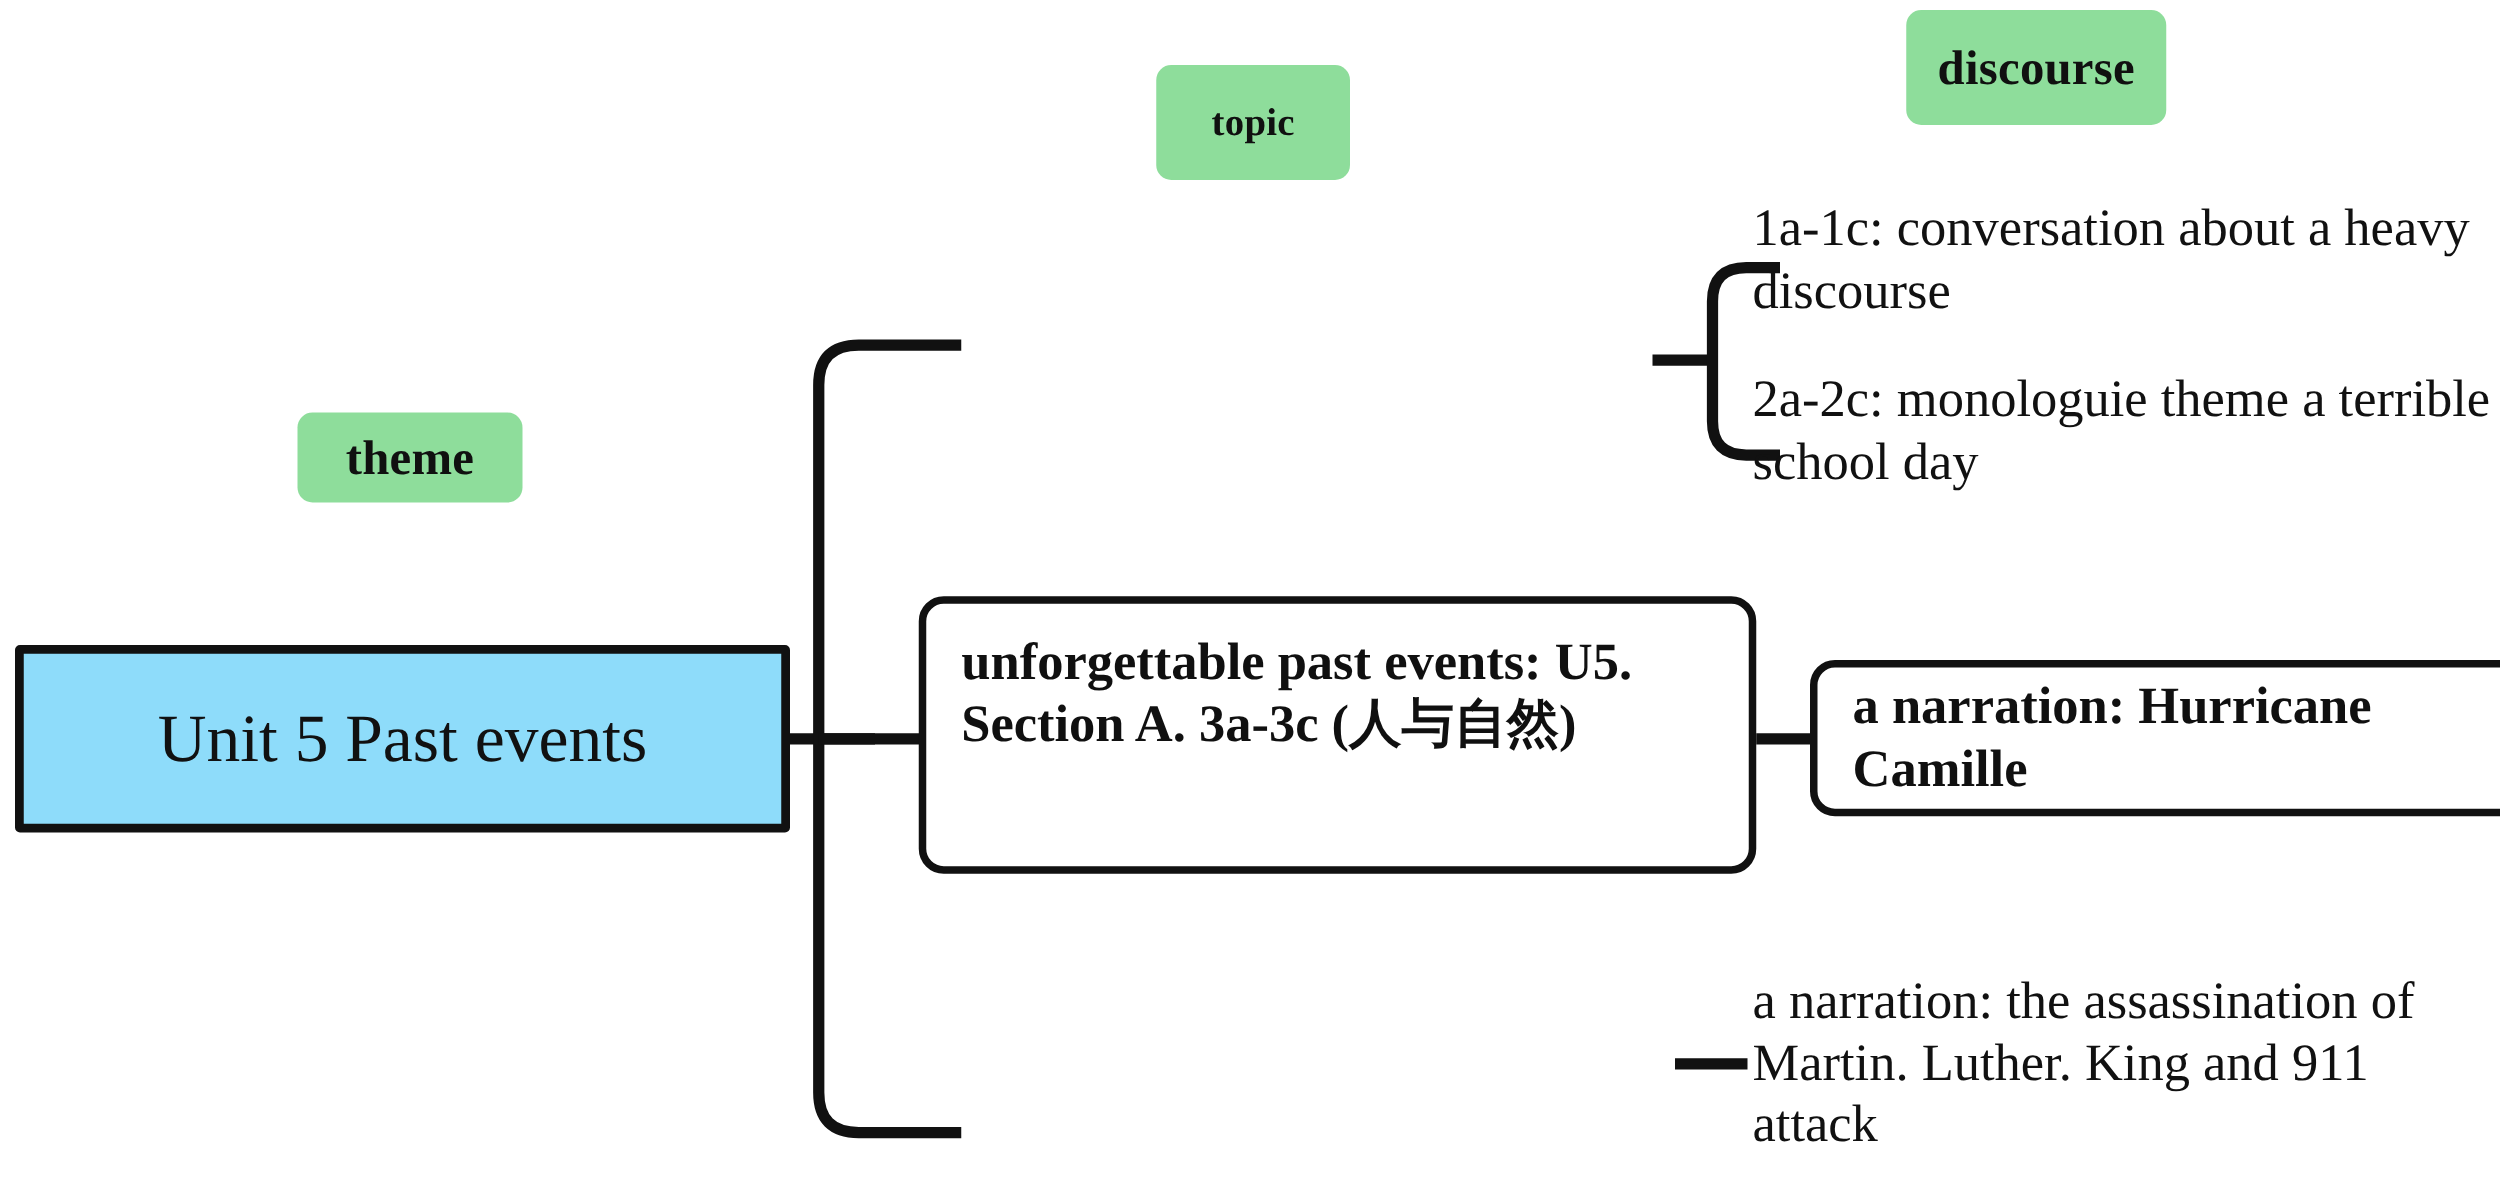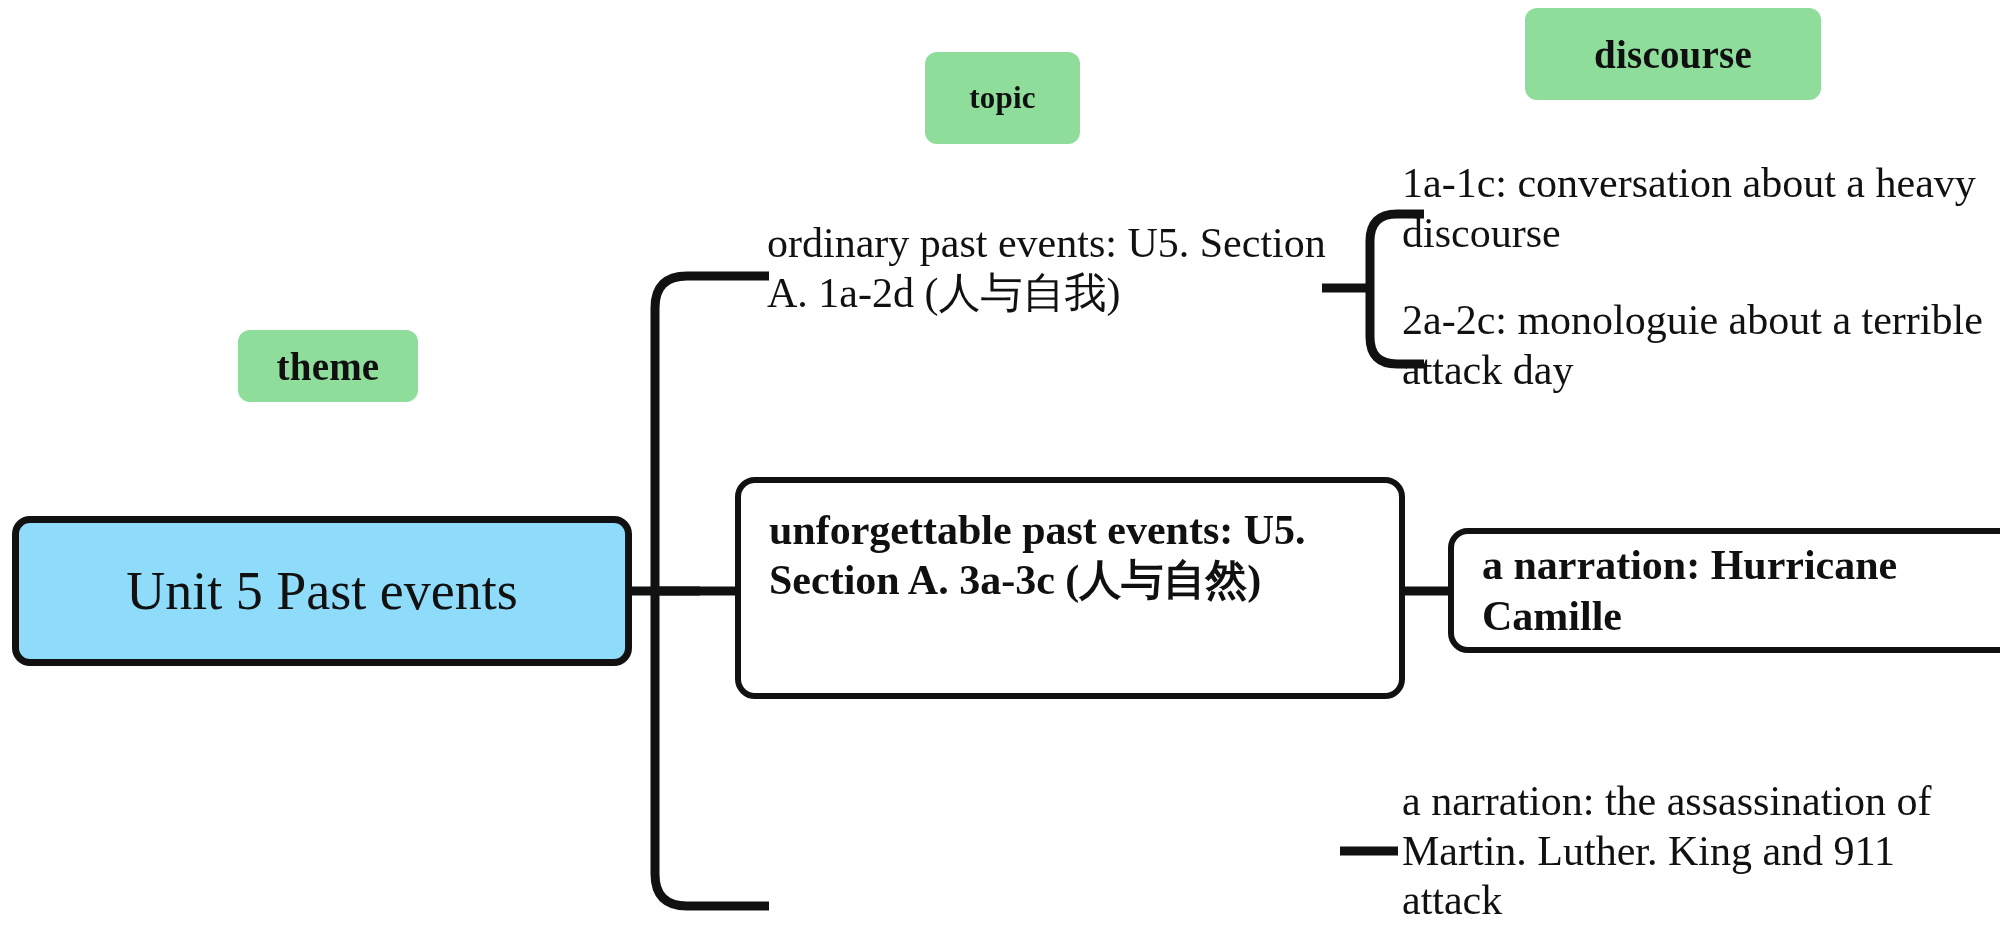--- a/index.html
+++ b/index.html
@@ -34,32 +34,32 @@
     border-radius: 12px;
     display: flex;
     align-items: center;
     justify-content: center;
     font-weight: bold;
     color: #101010;
     letter-spacing: 0.2px;
   }
   .chip-theme    { left: 238px; top: 330px;  width: 180px; height: 72px; font-size: 39px; }
   .chip-topic    { left: 925px; top: 52px;   width: 155px; height: 92px; font-size: 31px; }
-  .chip-discourse{ left: 1525px; top: 8px;   width: 296px; height: 92px; font-size: 39px; }
+  .chip-discourse{ left: 1525px; top: 8px;   width: 208px; height: 92px; font-size: 39px; }
 
   
   .root-node {
     position: absolute;
     left: 12px;
     top: 516px;
     width: 620px;
     height: 150px;
     background: #8EDCFA;
     border: 7px solid #111111;
-    border-radius: 18px;
+    border-radius: 4px;
     box-sizing: border-box;
     display: flex;
     align-items: center;
     justify-content: center;
     font-size: 54px;
     color: #111111;
     white-space: nowrap;
   }
 
   
@@ -132,35 +132,32 @@
     <span>topic</span>
   </div>
   <div class="chip chip-discourse">
     <span>discourse</span>
   </div>
 
   <div class="root-node">
     <span>Unit 5 Past events</span>
   </div>
 
-  <div class="text-node topic-1">
-    <span>ordinary past events: U5. Section A. 1a-2d (人与自我)</span>
-  </div>
 
   <div class="boxed box-mid">
     <span>unforgettable past events: U5. Section A. 3a-3c (人与自然)</span>
   </div>
 
 
   <div class="text-node disc-1">
     <span>1a-1c: conversation about a heavy discourse</span>
   </div>
 
   <div class="text-node disc-2">
-    <span>2a-2c: monologuie about a terrible attack day</span>
+    <span>2a-2c: monologuie theme a terrible school day</span>
   </div>
 
   <div class="boxed box-right">
     <span>a narration: Hurricane Camille</span>
   </div>
 
   <div class="text-node disc-3">
     <span>a narration: the assassination of Martin. Luther. King and 911 attack</span>
   </div>
 

